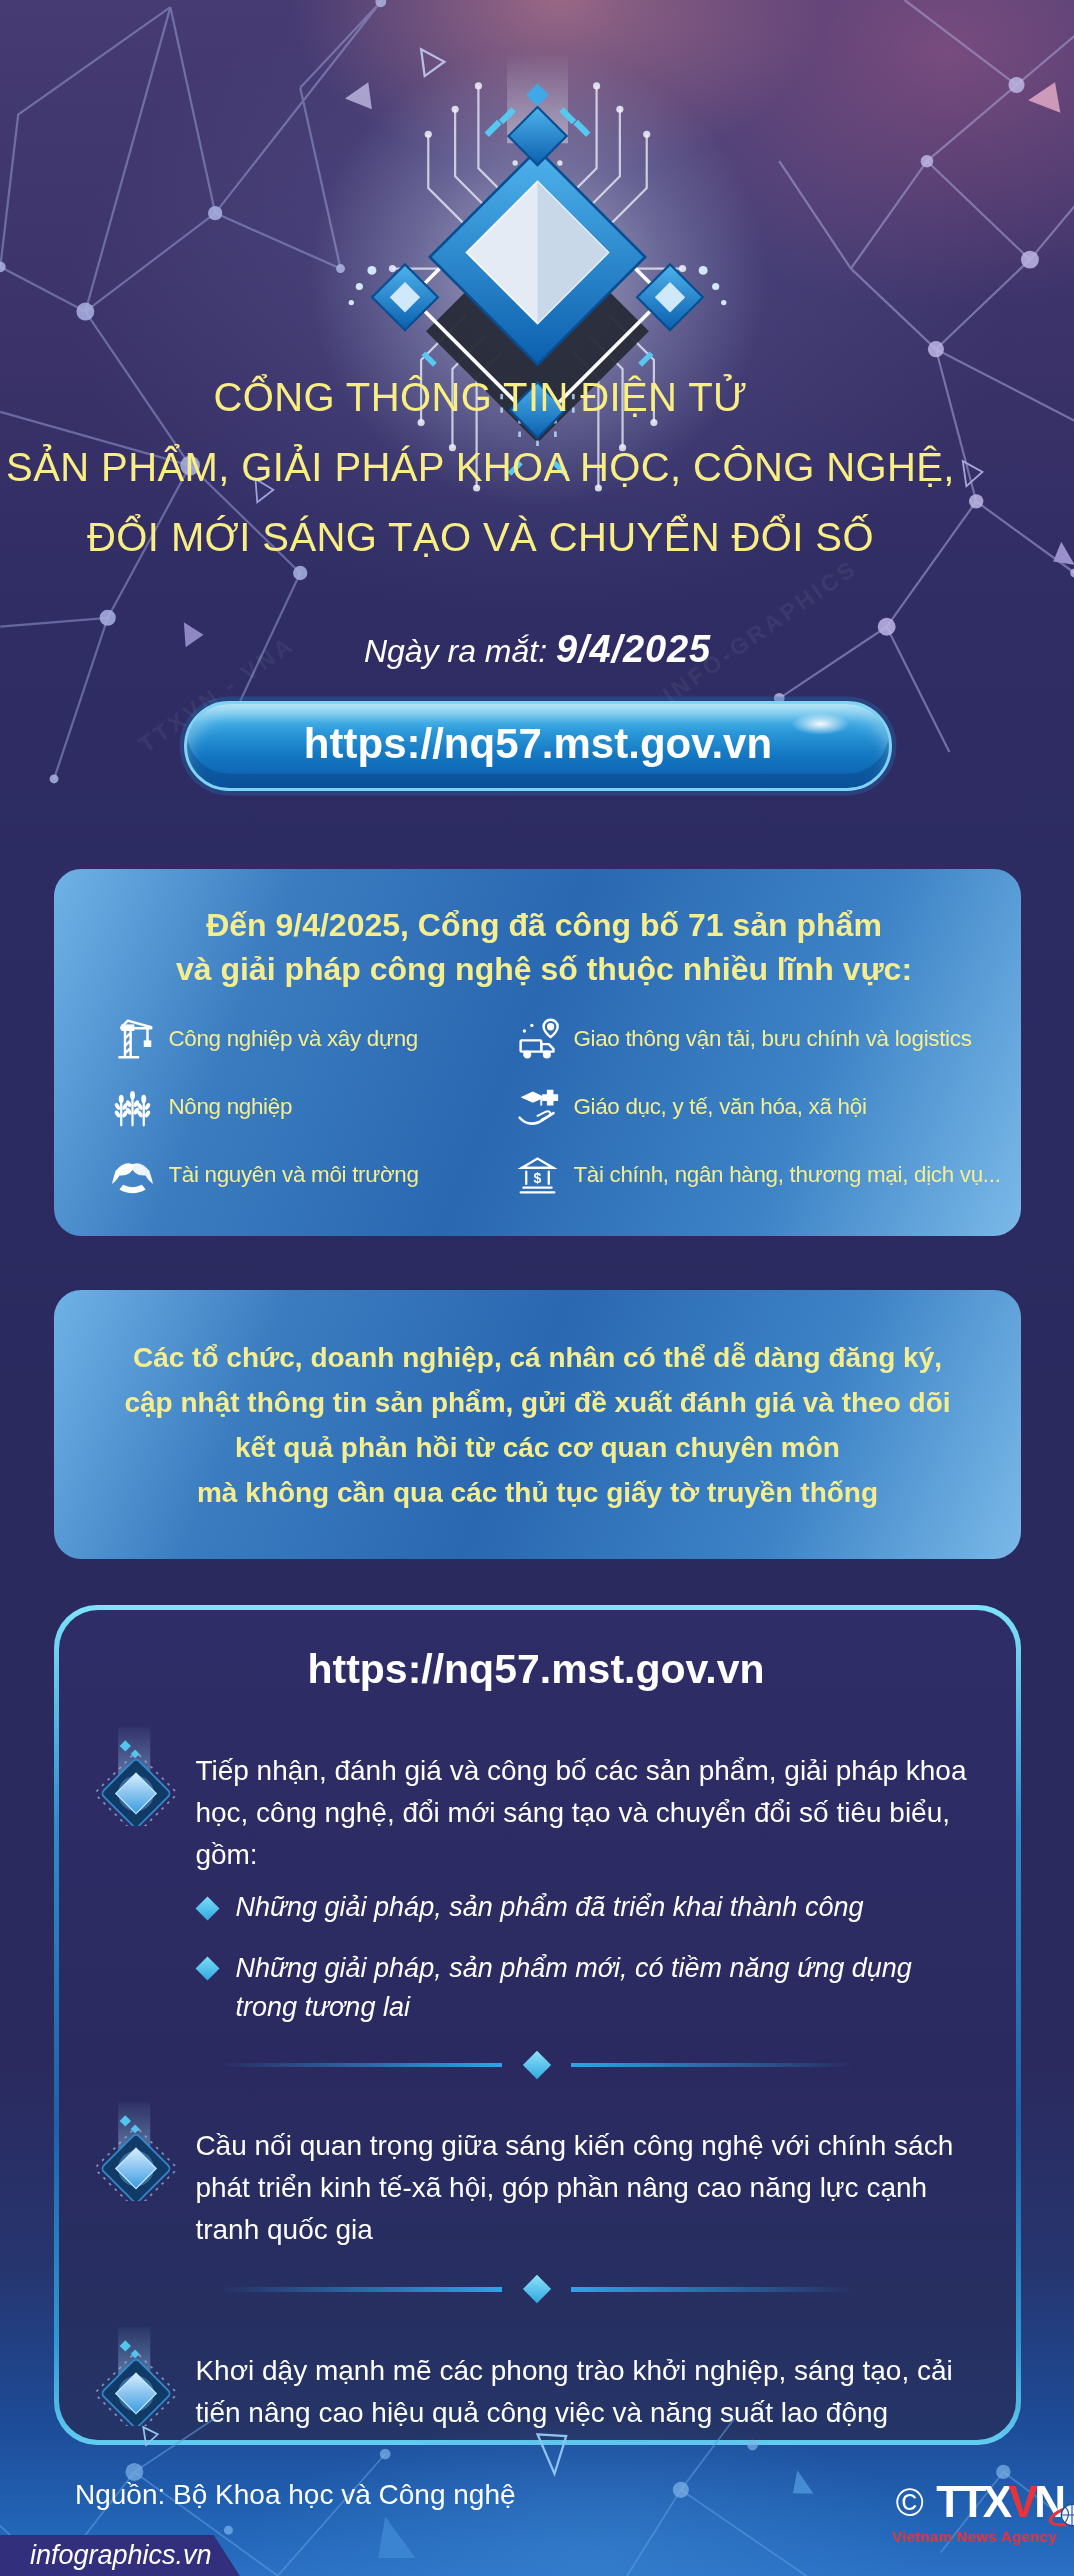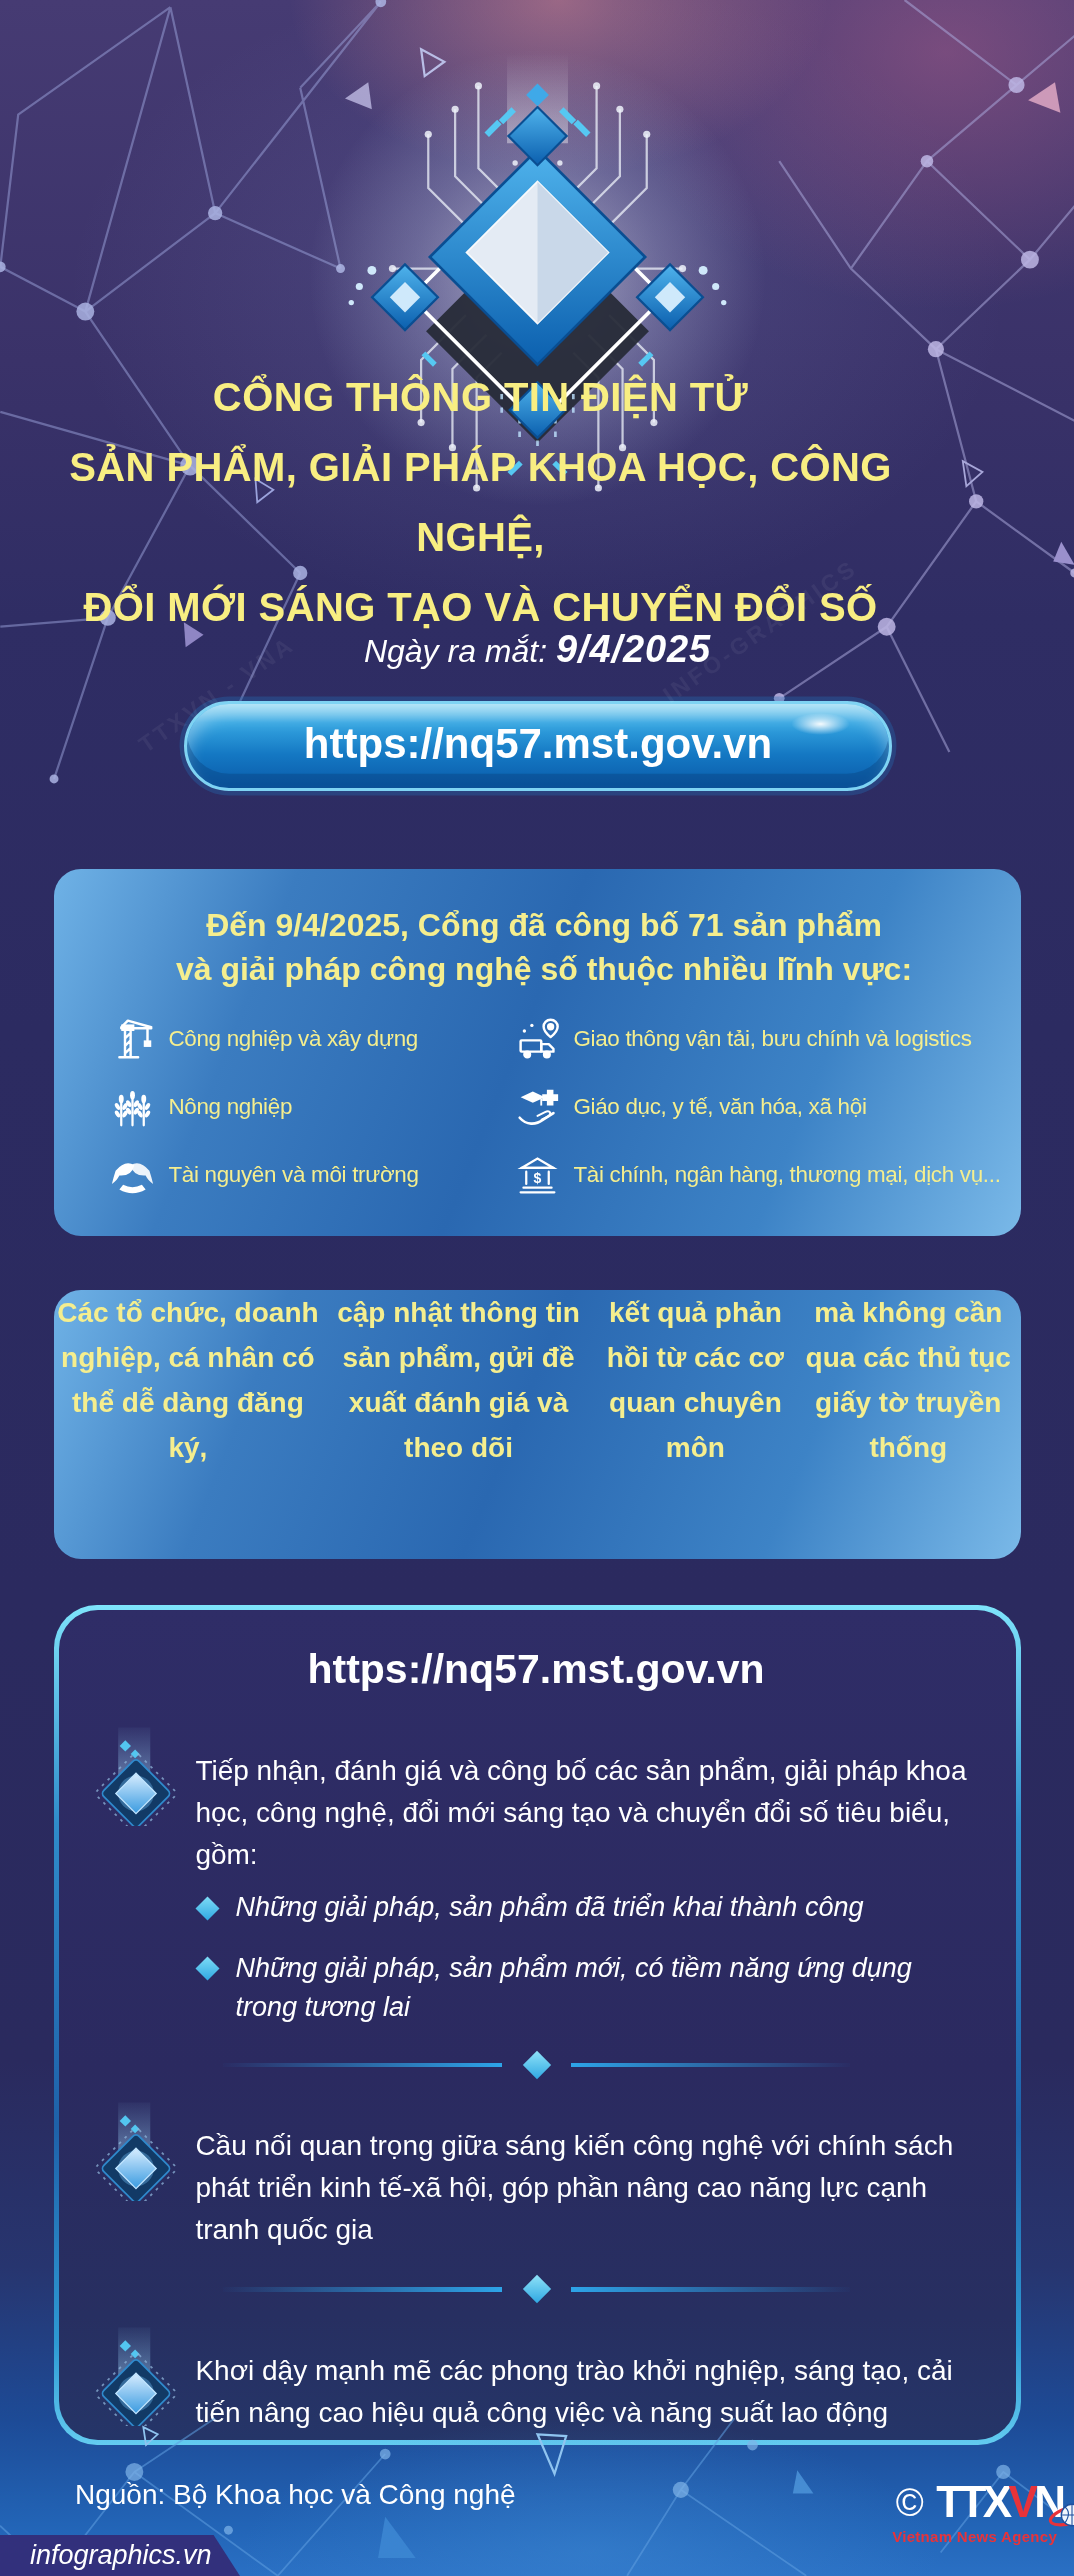--- a/index.html
+++ b/index.html
@@ -9,40 +9,40 @@
     background:linear-gradient(180deg,#463b73 0%,#3a3269 14%,#2f2d64 24%,#2c2b61 40%,#2b2a5f 62%,#2a2a5e 80%,#27356f 88%,#1d4b97 94%,#2264b6 98%,#2a70c4 100%);
   }
   .hero{position:absolute;left:0;top:0;width:1075px;height:864px;
     background:
       radial-gradient(ellipse 385px 251px at 52% 0%, rgba(236,146,150,.50), rgba(236,146,150,0) 70%),
       radial-gradient(ellipse 466px 358px at 88% 6%, rgba(205,105,145,.38), rgba(205,105,145,0) 72%),
       radial-gradient(ellipse 627px 430px at 50% 34%, rgba(150,160,220,.18), rgba(150,160,220,0) 75%);
   }
   .hero svg{position:absolute;left:0;top:0;}
   .title{position:absolute;left:0;top:362px;width:961px;text-align:center;
-    color:#F8EE82;font-weight:bold;font-size:40px;line-height:70px;letter-spacing:0.4px;}
+    color:#F8EE82;font-weight:normal;font-size:40px;line-height:70px;letter-spacing:0.4px;}
   .launch{position:absolute;left:0;top:628px;width:1075px;text-align:center;color:#ffffff;
     font-style:italic;font-size:32px;}
   .launch b{font-size:38px;font-style:italic;letter-spacing:0.9px;}
   .url-btn{position:absolute;left:184px;top:701px;width:708px;height:90px;border-radius:48px;
     box-sizing:border-box;border:3.6px solid #7fd3f3;
     background:linear-gradient(180deg,#8ed7f3 0%,#35a6e2 22%,#1478c3 60%,#0a5aa9 100%);
     box-shadow:0 0 0 4.5px rgba(35,110,180,.35), inset 0 -14.3px 0 rgba(8,52,110,.30), inset 0 12.5px 16px rgba(255,255,255,.35);
     color:#ffffff;font-weight:bold;font-size:42px;text-align:center;line-height:79px;cursor:pointer;}
   .url-btn .gloss{position:absolute;right:39px;top:9px;width:59px;height:21.5px;border-radius:50%;
     background:radial-gradient(ellipse at center, rgba(255,255,255,.95), rgba(255,255,255,0) 70%);}
   .bluebox{position:absolute;left:54px;width:967px;box-sizing:border-box;border-radius:27px;
     background:linear-gradient(112deg,#6fb2e6 0%,#3b7cc0 22%,#2a68b1 48%,#3d83c6 76%,#7ab9e8 100%);}
   .box1{top:869px;height:367px;padding:34px 43px 27px 56px;}
   .box1 .heading{color:#F5EE8E;font-weight:bold;font-size:32px;line-height:44px;text-align:center;margin-bottom:25px;}
   .fields{display:grid;grid-template-columns:405px 1fr;row-gap:23px;}
   .field{display:flex;align-items:center;gap:13.4px;}
   .field .label{color:#F5EE8E;font-size:22.4px;letter-spacing:-0.3px;white-space:nowrap;}
   .field svg{flex-shrink:0;}
-  .box2{top:1290px;height:269px;display:flex;flex-direction:row;justify-content:center;
+  .box2{top:1290px;height:269px;display:flex;flex-direction:column;justify-content:center;
     color:#F5EE8E;font-weight:bold;font-size:28px;line-height:45px;text-align:center;}
   .box3{position:absolute;left:54px;top:1605px;width:967px;height:840px;border-radius:43px;
     padding:5.4px;box-sizing:border-box;
     background:linear-gradient(180deg,#7ee4fb 0%,#2f8cca 26%,#1e61a9 62%,#2e9ad4 88%,#63ccf0 100%);}
   .box3-inner{width:100%;height:100%;border-radius:39px;box-sizing:border-box;padding:23px 39px 9px 36px;
     background:linear-gradient(180deg,#2f2d67 0%,#2b2a60 55%,#272f61 85%,#253568 100%);}
   .box3-url{color:#ffffff;font-weight:bold;font-size:41px;text-align:center;margin:12.5px 0 34px 0;cursor:pointer;}
   .bullet{display:flex;gap:18px;margin-bottom:7.2px;}
   .bullet .chip{flex-shrink:0;width:82px;}
   .bullet .btext{color:#ffffff;font-size:28px;line-height:42px;padding-top:23px;}

